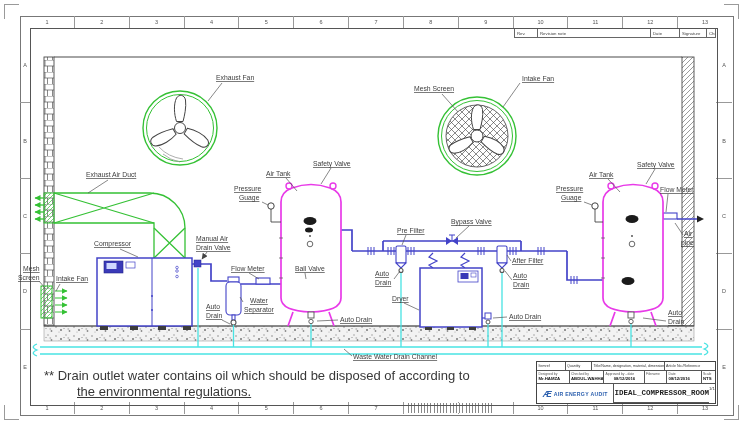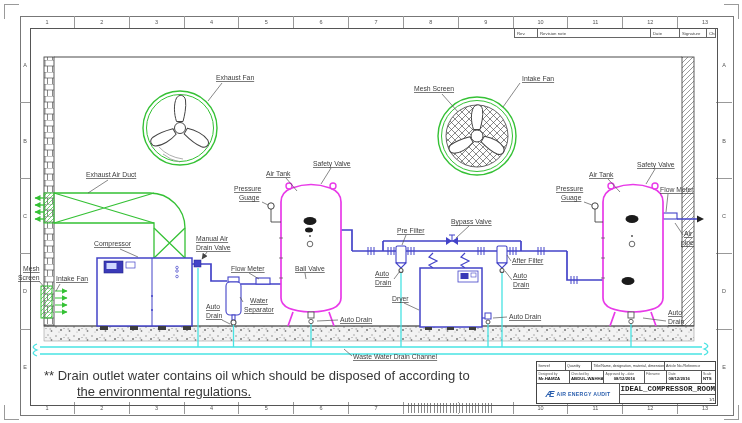--- a/index.html
+++ b/index.html
@@ -44,21 +44,21 @@
   .tb-r2 .f{border-right:0.8px solid #555;display:flex;flex-direction:column;
             padding:0.5px 0 0 1.5px;overflow:hidden;}
   .tb-r2 .f:last-child{border-right:none;}
   .tb-lab{font-size:3.4px;color:#555;white-space:nowrap;}
   .tb-val{font-size:4.3px;color:#111;font-weight:bold;white-space:nowrap;}
   .tb-r3{display:flex;flex:1;}
   .tb-logo{width:82px;border-right:0.8px solid #555;display:flex;align-items:center;
            justify-content:center;gap:2px;}
   .logo-mark{color:#2b5fae;font-weight:bold;font-style:italic;font-size:9px;}
   .logo-text{color:#2b5fae;font-size:5.2px;font-weight:bold;letter-spacing:0.3px;}
-  .tb-right{flex:1;display:flex;flex-direction:column;align-items:flex-end;}
+  .tb-right{flex:1;display:flex;}
   .tb-title{flex:1;display:flex;align-items:center;justify-content:center;white-space:nowrap;
             font-family:"Liberation Mono",monospace;font-size:7.5px;font-weight:bold;
             color:#222;border-bottom:0.8px solid #555;}
   .tb-sheet{height:8px;display:flex;align-items:center;justify-content:center;
             font-size:4.4px;color:#333;}
   
   svg.draw{position:absolute;left:0;top:0;}
   svg text{font-family:"Liberation Sans",sans-serif;}
   .lbl{font-size:6.8px;fill:#3d3d3d;text-decoration:underline;}
   .ldr{stroke:#555;stroke-width:0.7;fill:none;}

